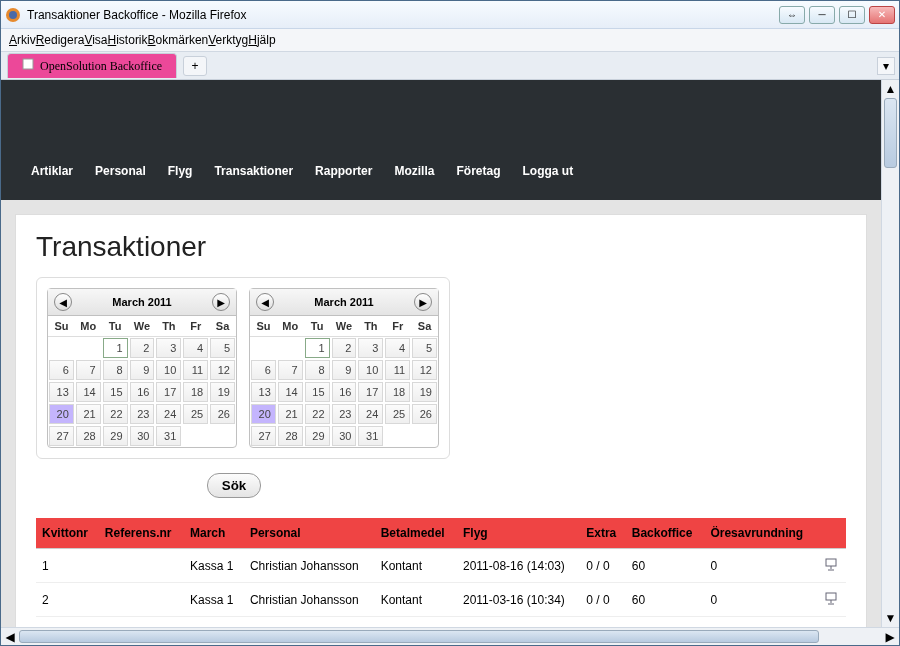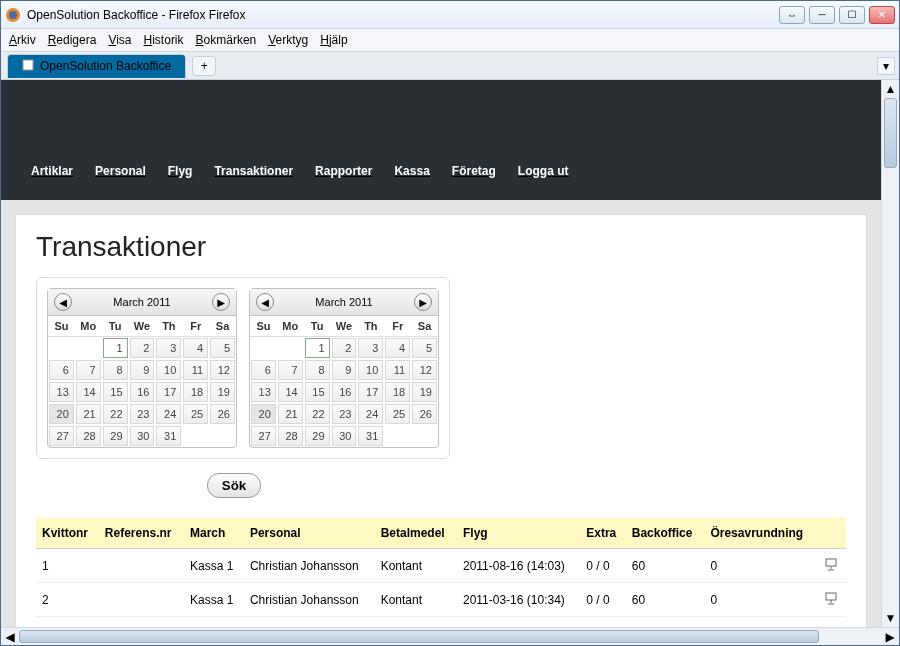--- a/index.html
+++ b/index.html
@@ -7,87 +7,87 @@
 
 
 .window { width: 900px; height: 646px; border: 1px solid #4a6a8a; display: flex; flex-direction: column; }
 .titlebar { background: linear-gradient(#f7fbff,#e6eef8); height: 28px; display: flex; align-items: center; padding: 0 4px; border-bottom: 1px solid #c8d6e8; }
 .titlebar .app-icon { width: 16px; height: 16px; margin-right: 6px; }
 .titlebar .title { flex: 1; font-size: 12px; color: #000; }
 .winbtns { display: flex; gap: 4px; }
 .winbtn { width: 26px; height: 18px; border: 1px solid #8aa; border-radius: 3px; background: linear-gradient(#f7fbff,#d8e8f4); display: flex; align-items: center; justify-content: center; font-size: 10px; cursor: pointer; }
 .winbtn.close { background: linear-gradient(#f7baba,#e57373); border-color:#b44; color:#fff; }
 
-.menubar { display: flex; gap: 12px; padding: 4px 8px; background: #f4f6f9; border-bottom: 1px solid #d0d8e2; }
+.menubar { display: flex; gap: 0; padding: 4px 8px; background: #f4f6f9; border-bottom: 1px solid #d0d8e2; }
 .menubar span { cursor: pointer; }
 .menubar span u { text-decoration: underline; }
 
 .tabstrip { display: flex; align-items: center; background: #e8edf3; height: 28px; border-bottom: 1px solid #c8d0da; padding-left: 6px; }
-.tab { background: #0369a1; border: 1px solid #c8d0da; border-bottom: none; border-radius: 4px 4px 0 0; padding: 4px 14px; display: flex; align-items: center; gap: 6px; margin-right: 6px; cursor: pointer; }
+.tab { background: #ec4899; border: 1px solid #c8d0da; border-bottom: none; border-radius: 4px 4px 0 0; padding: 4px 14px; display: flex; align-items: center; gap: 6px; margin-right: 6px; cursor: pointer; font-family: Liberation Serif, serif; }
 .newtab { width: 24px; height: 20px; border: 1px solid #c8d0da; border-radius: 3px; background: #f4f6f9; display: flex; align-items: center; justify-content: center; cursor: pointer; }
 .tabstrip-right { margin-left: auto; margin-right: 4px; }
 .dd { width: 18px; height: 18px; border: 1px solid #c8d0da; background: #f4f6f9; display: flex; align-items: center; justify-content: center; cursor: pointer; }
 
 .viewport { flex: 1; display: flex; overflow: hidden; background: #fff; }
 .content-scroll { flex: 1; overflow: auto; }
 .vscroll { width: 18px; background: #eef1f5; border-left: 1px solid #d0d8e2; display: flex; flex-direction: column; }
 .vscroll .track { flex:1; position:relative; }
 .vscroll .thumb { position:absolute; top:0; left:2px; right:2px; height:70px; background: linear-gradient(#dbe6f2,#b8cbe0); border:1px solid #9ab; border-radius:3px; }
 .vscroll .arrow { height:18px; display:flex; align-items:center; justify-content:center; cursor:pointer; }
 
 .hscroll { height:18px; background:#eef1f5; border-top:1px solid #d0d8e2; display:flex; }
 .hscroll .arrow { width:18px; display:flex; align-items:center; justify-content:center; cursor:pointer; }
 .hscroll .track { flex:1; position:relative; }
 .hscroll .thumb { position:absolute; left:0; top:2px; bottom:2px; width:800px; background: linear-gradient(#dbe6f2,#b8cbe0); border:1px solid #9ab; border-radius:3px; }
 
 
 .page-header { background: #2a2f33; padding: 40px 30px 0 30px; }
 .logo-strip { height: 20px; }
-.main-nav { display: flex; gap: 22px; padding: 24px 0 22px 0; text-decoration: underline; }
+.main-nav { display: flex; gap: 22px; padding: 24px 0 22px 0; }
 .main-nav a { color: #fff; font-weight: bold; font-size: 12px; text-decoration: none; cursor: pointer; }
 
 .page-body { background: #e4e4e4; padding: 14px; }
 .panel { background: #fff; padding: 16px 20px; border: 1px solid #ddd; }
 .page-title { font-size: 28px; font-weight: normal; margin-bottom: 14px; color: #222; }
 
 .calendars { display: flex; gap: 12px; align-items: flex-start; border: 1px solid #ddd; border-radius: 6px; padding: 10px; width: fit-content; }
 .cal-wrap { display:flex; flex-direction:column; align-items:center; }
 .cal { border: 1px solid #c0c0c0; border-radius: 4px; width: 190px; font-size: 11px; background: #fff; }
 .cal-head { display: flex; align-items: center; justify-content: space-between; padding: 4px 6px; background: linear-gradient(#f7f7f7,#e4e4e4); border-bottom: 1px solid #c0c0c0; }
 .cal-nav { width: 18px; height: 18px; border: 1px solid #888; border-radius: 50%; background: linear-gradient(#fff,#ddd); display:flex; align-items:center; justify-content:center; cursor:pointer; font-size:10px;}
-.cal-title { font-weight: normal; }
+.cal-title { font-weight: bold; }
 .cal-grid { display: grid; grid-template-columns: repeat(7, 1fr); }
 .cal-grid .dow { text-align: center; font-weight: bold; padding: 4px 0; color: #333; border-bottom: 1px solid #ddd; }
 .cal-cell { height: 20px; border: 1px solid #d8d8d8; margin: 1px; display: flex; align-items: center; justify-content: flex-end; padding-right: 4px; background: linear-gradient(#fbfbfb,#efefef); cursor: pointer; color:#444;}
 .cal-cell.empty { background: transparent; border-color: transparent; cursor: default; }
 .cal-cell.selected { background:#fff; border-color:#8a8; }
-.cal-cell.soft { background:#e5e5e5; }
+.cal-cell.soft { background:#c4b5fd; }
 
 .search-wrap { margin-top: 14px; text-align:center; width: 396px; }
 .search-btn { padding: 4px 14px; border: 1px solid #999; border-radius: 12px; background: linear-gradient(#fcfcfc,#e4e4e4); cursor: pointer; font-weight: bold; }
 
 .results { margin-top: 20px; }
 table.results-table { width: 100%; border-collapse: collapse; }
-.results-table th { text-align: left; font-weight: bold; padding: 8px 6px; border-bottom: 1px solid #ccc; background:#fef9c3;}
+.results-table th { text-align: left; font-weight: bold; padding: 8px 6px; border-bottom: 1px solid #ccc; background:#ef4444;}
 .results-table td { padding: 8px 6px; border-bottom: 1px solid #eee; }
 .row-icon svg { cursor:pointer; }
 
 </style>
 </head>
 <body>
 
 <div class="window">
   <div class="titlebar">
     <span class="app-icon">
       <svg width="16" height="16">
           <circle cx="8" cy="8" r="7" fill="#e68a2e"></circle>
           <circle cx="8" cy="8" r="4" fill="#4a6aa8"></circle>
         </svg>
     </span>
-    <span class="title">OpenSolution Backoffice - Firefox Firefox</span>
+    <span class="title">Transaktioner Backoffice - Mozilla Firefox</span>
     <div class="winbtns">
       <div class="winbtn">⇔</div>
       <div class="winbtn">─</div>
       <div class="winbtn">☐</div>
       <div class="winbtn close">✕</div>
     </div>
   </div>
 
   <div class="menubar" id="menubar">
       <span><u>A</u>rkiv</span>
@@ -117,21 +117,21 @@
   <div class="viewport">
     <div class="content-scroll">
       <div class="page-header">
         <div class="logo-strip"></div>
         <div class="main-nav" id="mainnav">
             <a>Artiklar</a>
             <a>Personal</a>
             <a>Flyg</a>
             <a>Transaktioner</a>
             <a>Rapporter</a>
-            <a>Kassa</a>
+            <a>Mozilla</a>
             <a>Företag</a>
             <a>Logga ut</a>
           </div>
       </div>
       <div class="page-body">
         <div class="panel">
           <h1 class="page-title">Transaktioner</h1>
 
           <div class="calendars">
             <div class="cal-wrap">

